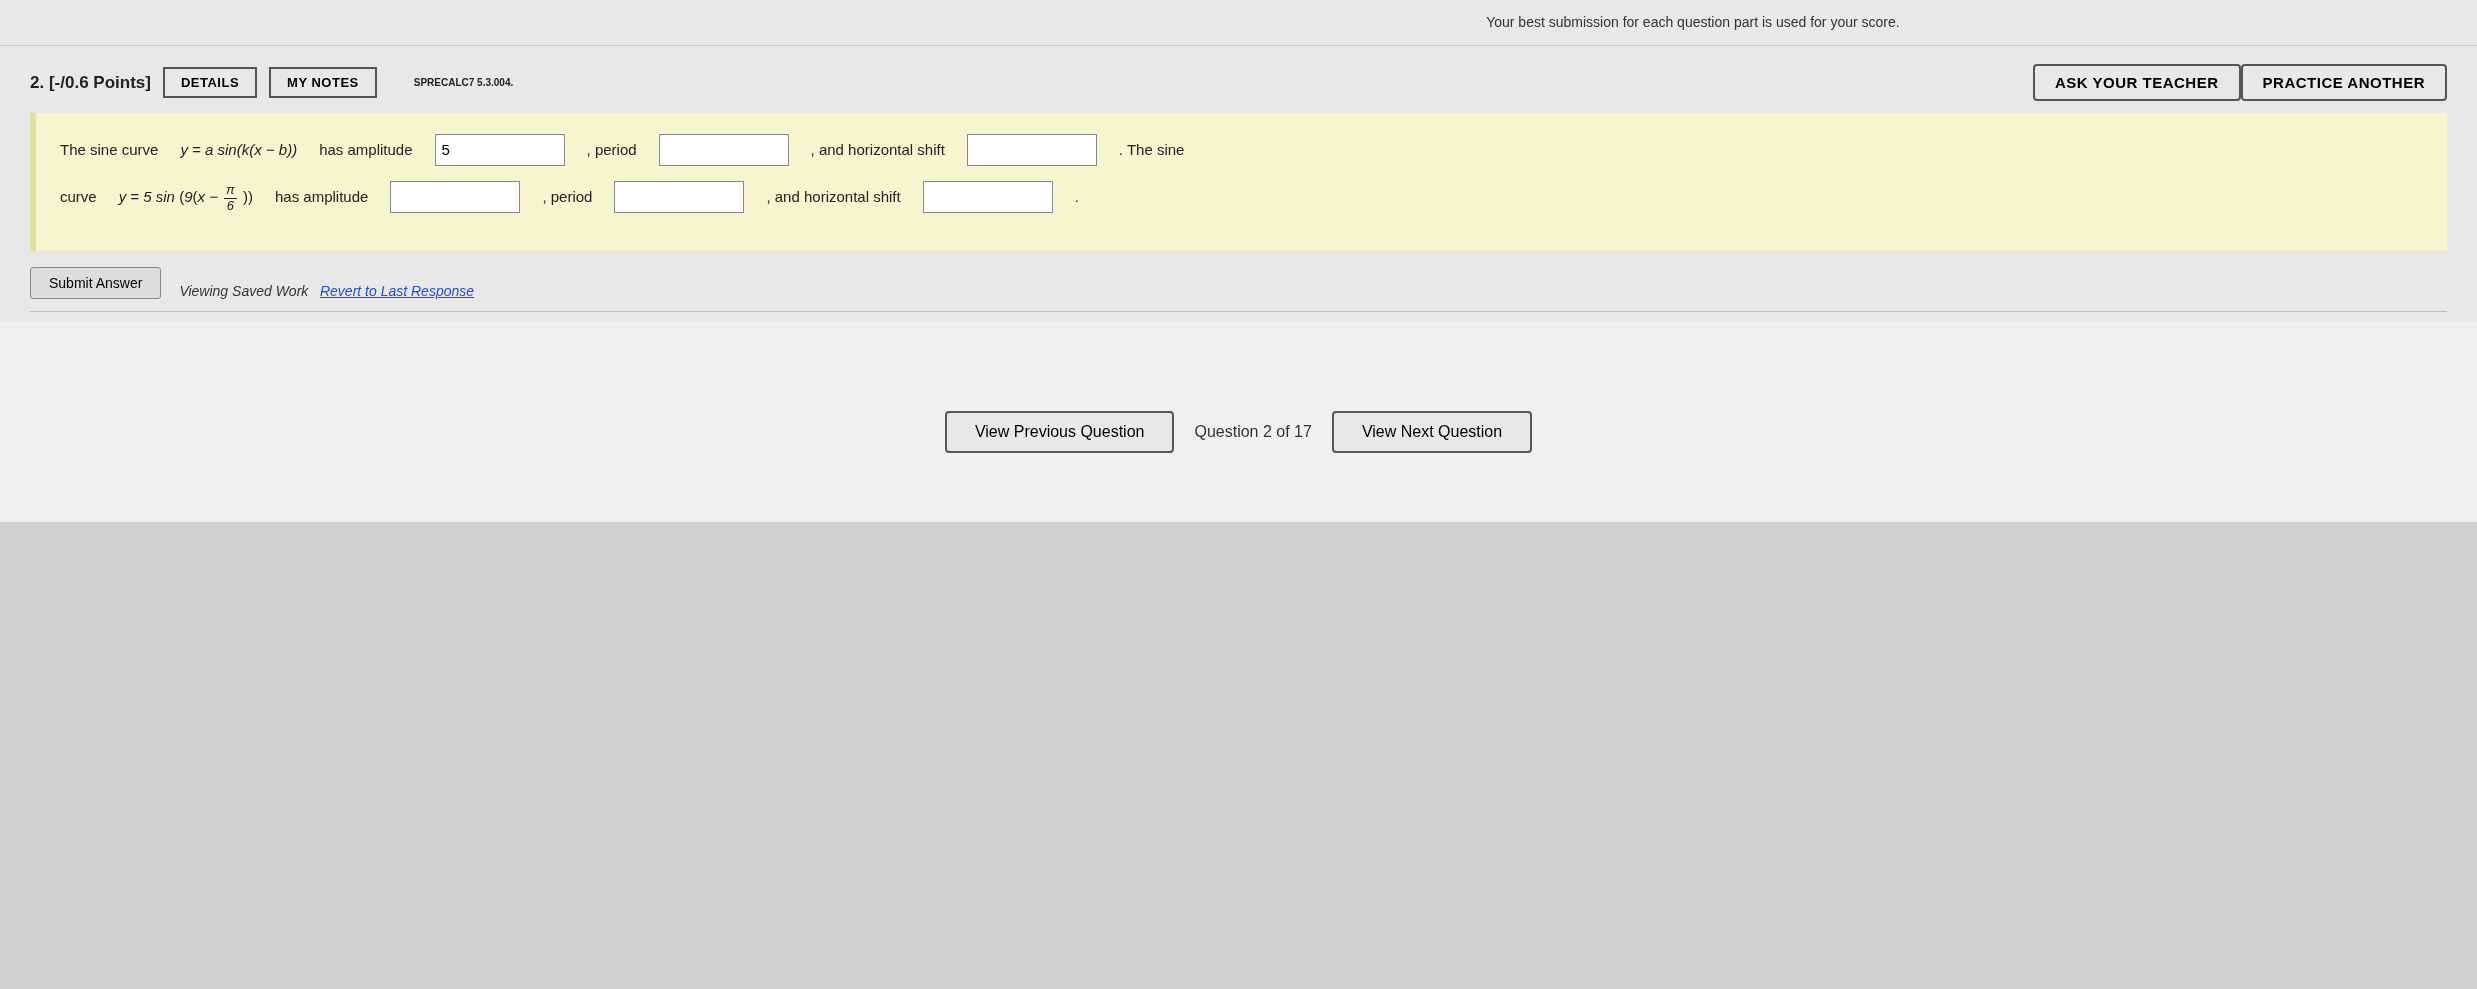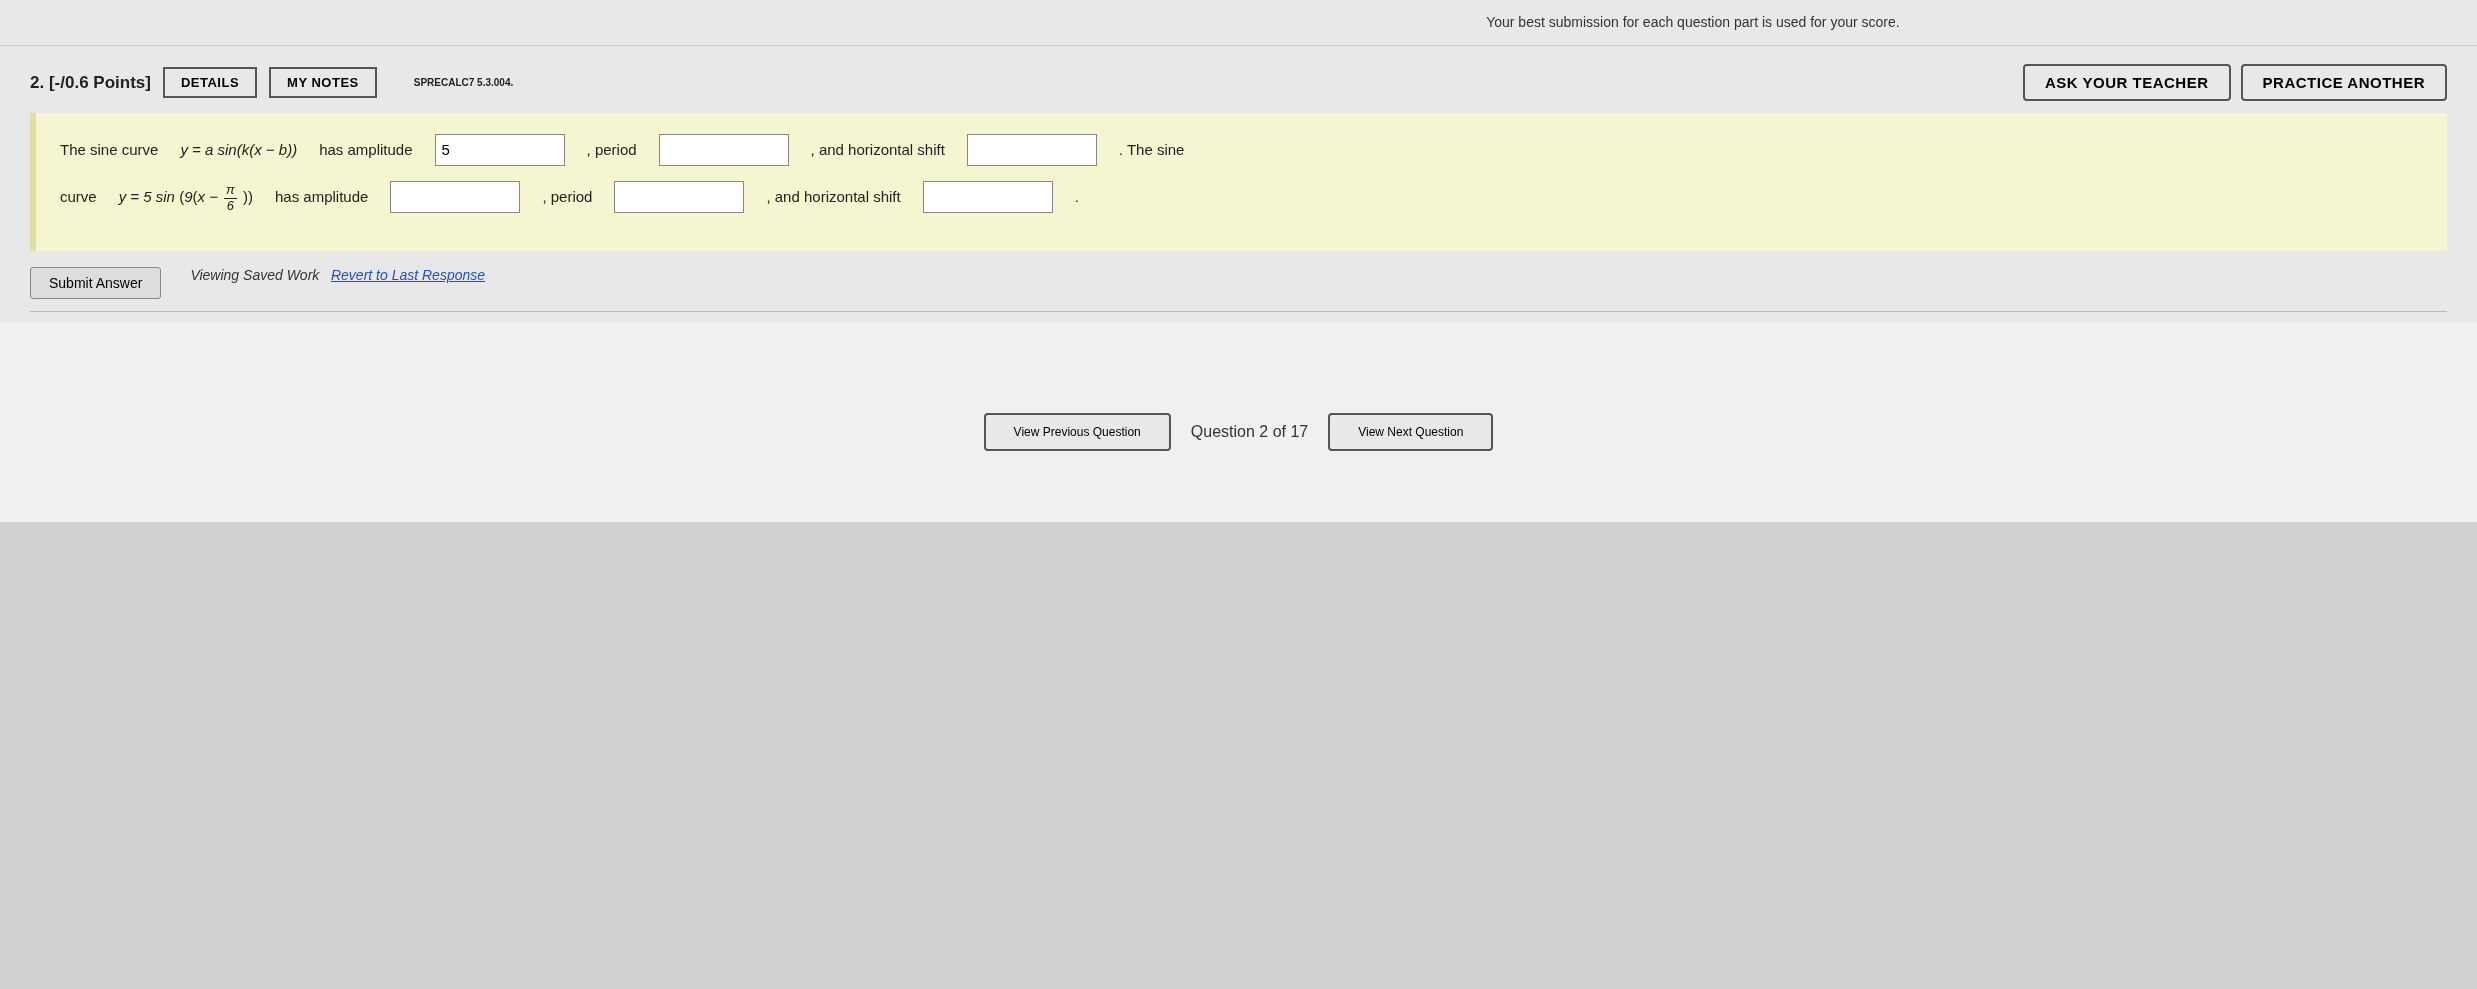--- a/index.html
+++ b/index.html
@@ -47,21 +47,21 @@
       letter-spacing: 0.5px;
     }
     .sprecalc-label {
       font-weight: bold;
       font-size: 10px;
       margin-left: 25px;
     }
     .header-right {
       margin-left: auto;
       display: flex;
-      gap: 10px;
+      gap: 0;
     }
     .btn-ask {
       border: 2px solid #555;
       background: #e8e8e8;
       padding: 8px 20px;
       font-size: 15px;
       font-weight: bold;
       cursor: pointer;
       border-radius: 4px;
       letter-spacing: 0.5px;
@@ -131,22 +131,22 @@
       border: 1px solid #a07808;
       padding: 4px 14px;
       font-size: 13px;
       font-weight: bold;
       cursor: pointer;
       border-radius: 3px;
       color: #222;
     }
     .submit-row {
       display: flex;
-      align-items: flex-start;
-      gap: 29px;
+      align-items: flex-end;
+      gap: 18px;
       padding: 16px 30px 12px 30px;
       background: #e8e8e8;
     }
     .btn-submit {
       border: 1px solid #888;
       background: #ddd;
       padding: 7px 18px;
       font-size: 14px;
       cursor: pointer;
       border-radius: 3px;
@@ -168,21 +168,21 @@
       display: flex;
       justify-content: center;
       align-items: center;
       gap: 20px;
       min-height: 200px;
     }
     .btn-nav {
       border: 2px solid #555;
       background: #e8e8e8;
       padding: 10px 28px;
-      font-size: 12px;
+      font-size: 16px;
       cursor: pointer;
       border-radius: 4px;
     }
     .question-counter {
       font-size: 16px;
       color: #333;
       white-space: nowrap;
     }
     .fraction {
       display: inline-flex;

